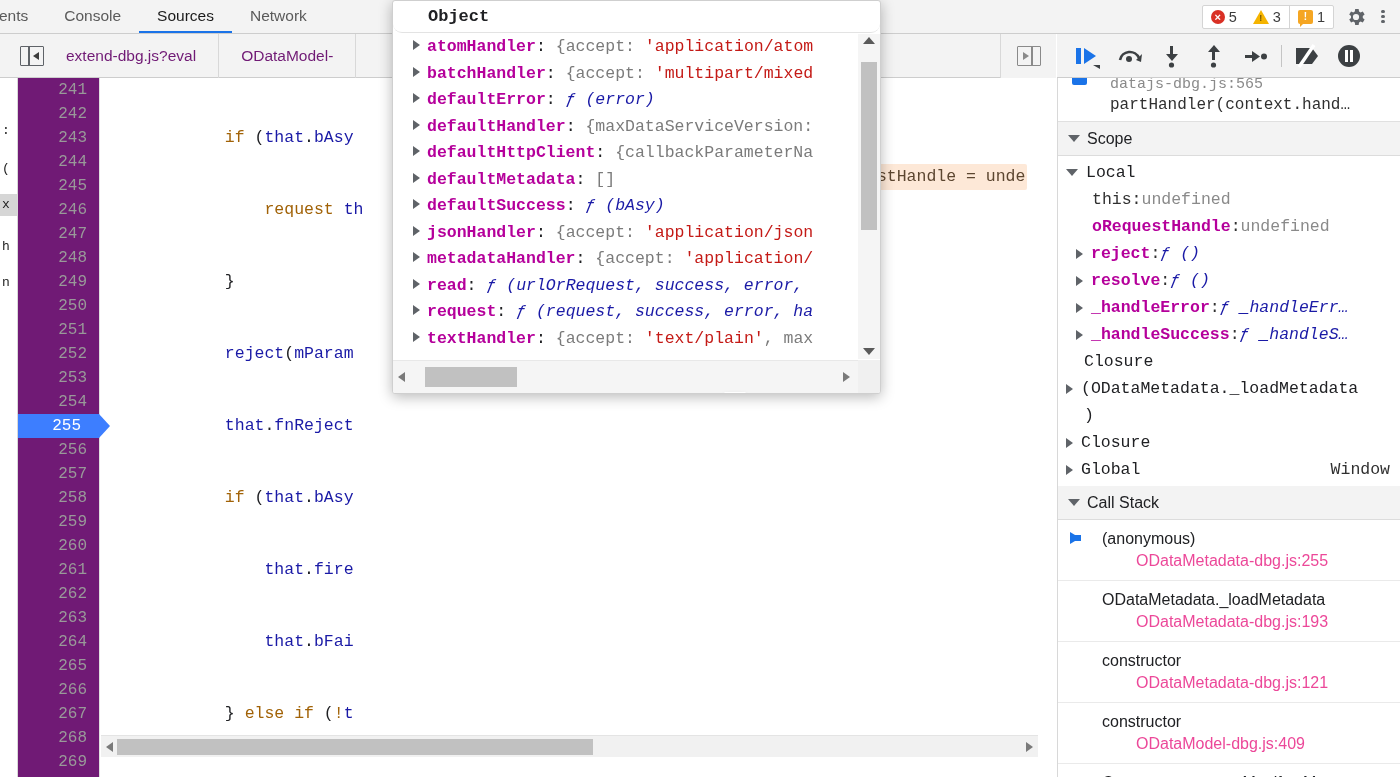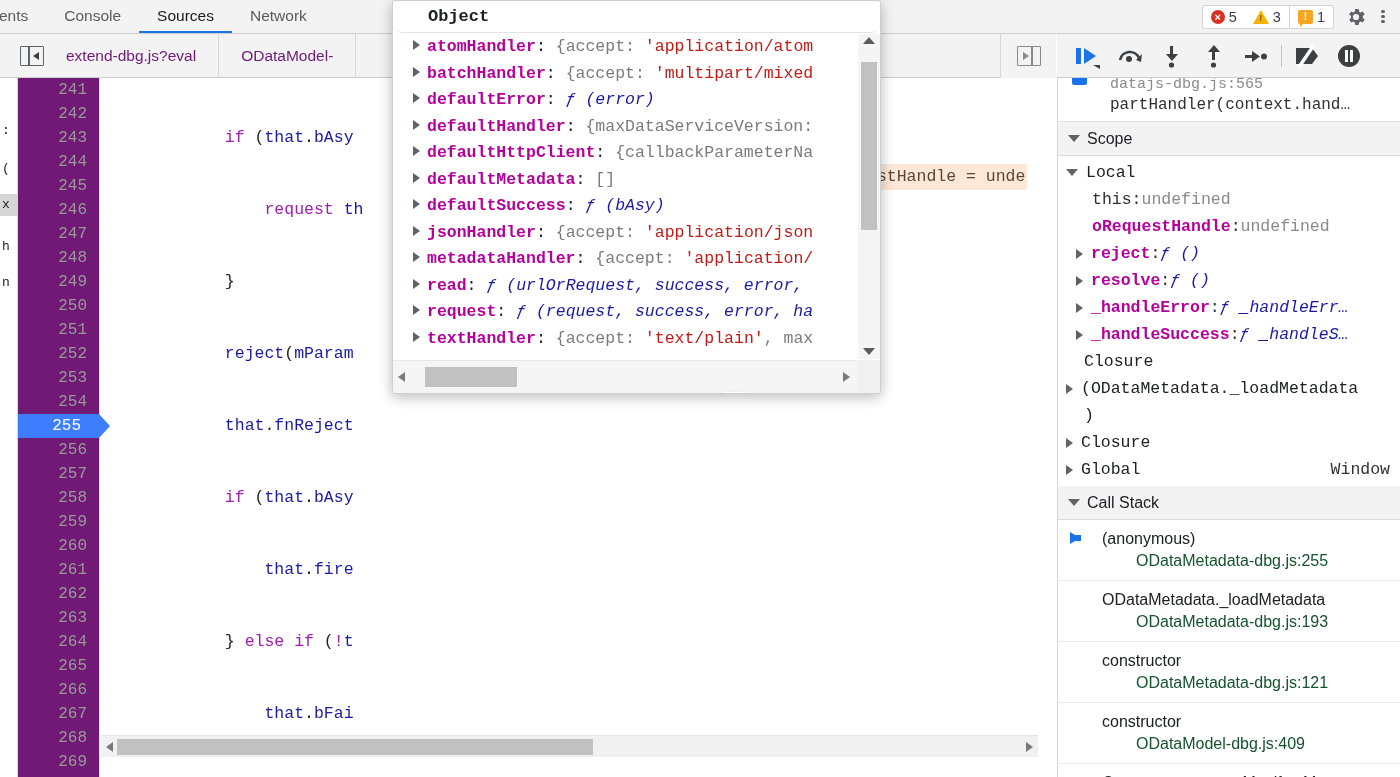--- a/index.html
+++ b/index.html
@@ -145,21 +145,21 @@
     content:""; position:absolute; right:-11px; top:0;
     border-top:12px solid transparent; border-bottom:12px solid transparent;
     border-left:11px solid #3d7eff;
   }
   .code {
     position:absolute; left:83px; top:0; right:0; height:100%;
     white-space:pre; padding-left:5px;
   }
   .cl { height:24px; line-height:24px; }
   .sel { background:#bcd2f7; }
-  .kw2  { color:#a21caf;margin-top:19px; }
+  .kw2  { color:#a16207;margin-top:19px; }
   .id   { color:#1a1aa6; }
   .plain{ color:#202124; }
   .inline-val {
     background:#fde8d7; color:#5c4630; padding:1px 2px; border-radius:2px;
   }
   .sb-arrow-up { width:0;height:0;border-left:6px solid transparent;border-right:6px solid transparent;border-bottom:7px solid #5a5a5a; margin:6px auto 0; }
   .sb-arrow-down { width:0;height:0;border-left:6px solid transparent;border-right:6px solid transparent;border-top:7px solid #5a5a5a; margin:0 auto; }
   .ed-hscroll {
     position:absolute; left:101px; top:735px; width:937px; height:22px;
     background:#f1f1f1; border-top:1px solid #e4e4e4;
@@ -246,21 +246,21 @@
   .sname { color:#202124; }
   .closure-blk { line-height:27px; }
   .global-win { margin-left:auto; padding-right:10px; color:#303030; }
 
   .cs-list { font-size:0; }
   .cs-item {
     padding:8px 10px 8px 10px; border-bottom:1px solid #eaeaea; position:relative;
     font-family:"Liberation Sans", sans-serif;
   }
   .cs-item .cs-name { font-size:16px; color:#202124; padding-left:34px; line-height:21px; }
-  .cs-item .cs-loc { font-size:16px; color:#14532d; padding-left:68px; line-height:23px; }
+  .cs-item .cs-loc { font-size:16px; color:#ec4899; padding-left:68px; line-height:23px; }
   .cs-arrow {
     position:absolute; left:12px; top:12px; width:0;height:0;
     border-top:6px solid transparent; border-bottom:6px solid transparent;
     border-left:10px solid #1a73e8;
   }
   .cs-arrow::before {
     content:""; position:absolute; left:-8px; top:-3px; width:9px; height:6px; background:#1a73e8;
   }
 </style>
 </head>
@@ -434,22 +434,22 @@
     </div>
 
     <div class="code">
       <div class="cl"><span class="plain">            </span><span class="kw2">if</span><span class="plain"> (</span><span class="id">that</span><span class="plain">.</span><span class="id">bAsy</span></div>
       <div class="cl"><span class="plain">                </span><span class="kw2">request</span><span class="plain"> </span><span class="id">th</span></div>
       <div class="cl"><span class="plain">            }</span></div>
       <div class="cl"><span class="plain">            </span><span class="id">reject</span><span class="plain">(</span><span class="id">mParam</span></div>
       <div class="cl"><span class="plain">            </span><span class="id">that</span><span class="plain">.</span><span class="id">fnReject</span></div>
       <div class="cl"><span class="plain">            </span><span class="kw2">if</span><span class="plain"> (</span><span class="id">that</span><span class="plain">.</span><span class="id">bAsy</span></div>
       <div class="cl"><span class="plain">                </span><span class="id">that</span><span class="plain">.</span><span class="id">fire</span></div>
+      <div class="cl"><span class="plain">                </span><span class="id">that</span><span class="plain">.</span><span class="id">bFai</span></div>
       <div class="cl"><span class="plain">            } </span><span class="kw2">else</span><span class="plain"> </span><span class="kw2">if</span><span class="plain"> (</span><span class="kw2">!</span><span class="id">t</span></div>
-      <div class="cl"><span class="plain">                </span><span class="id">that</span><span class="plain">.</span><span class="id">bFai</span></div>
       <div class="cl"><span class="plain">                </span><span class="id">that</span><span class="plain">.</span><span class="id">oFai</span></div>
       
       
       
       
       
       
       
       
       

